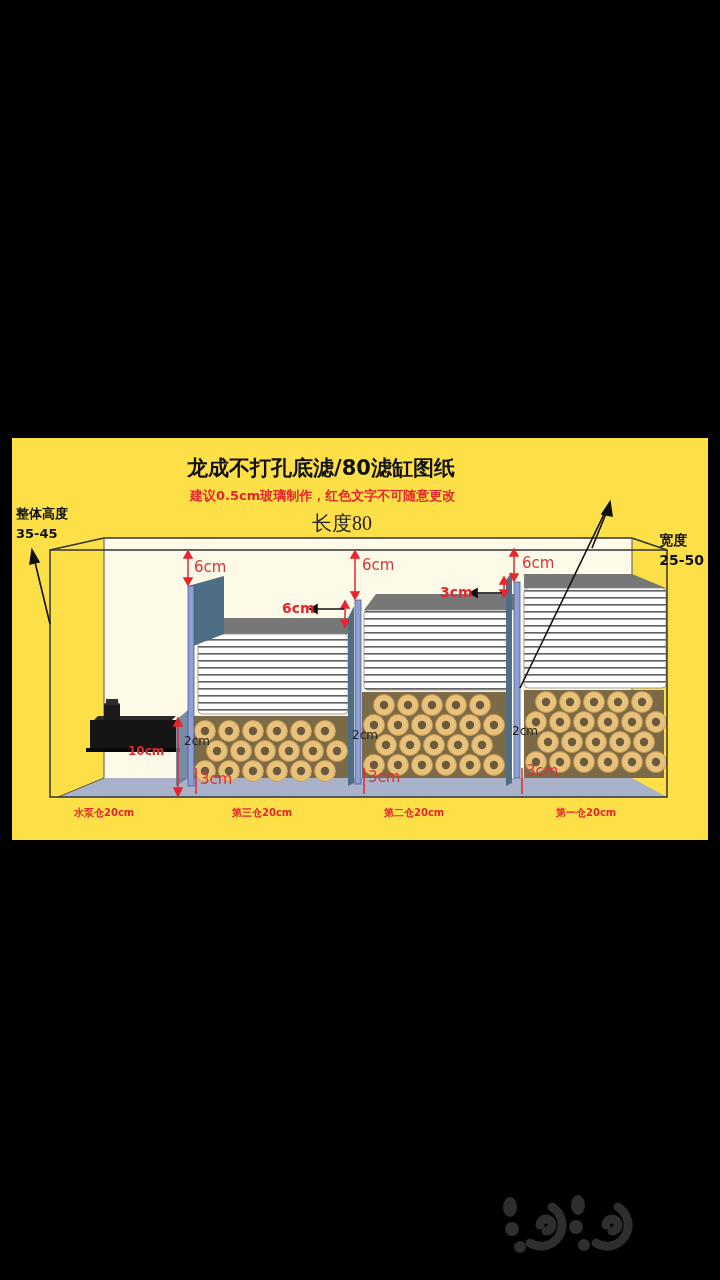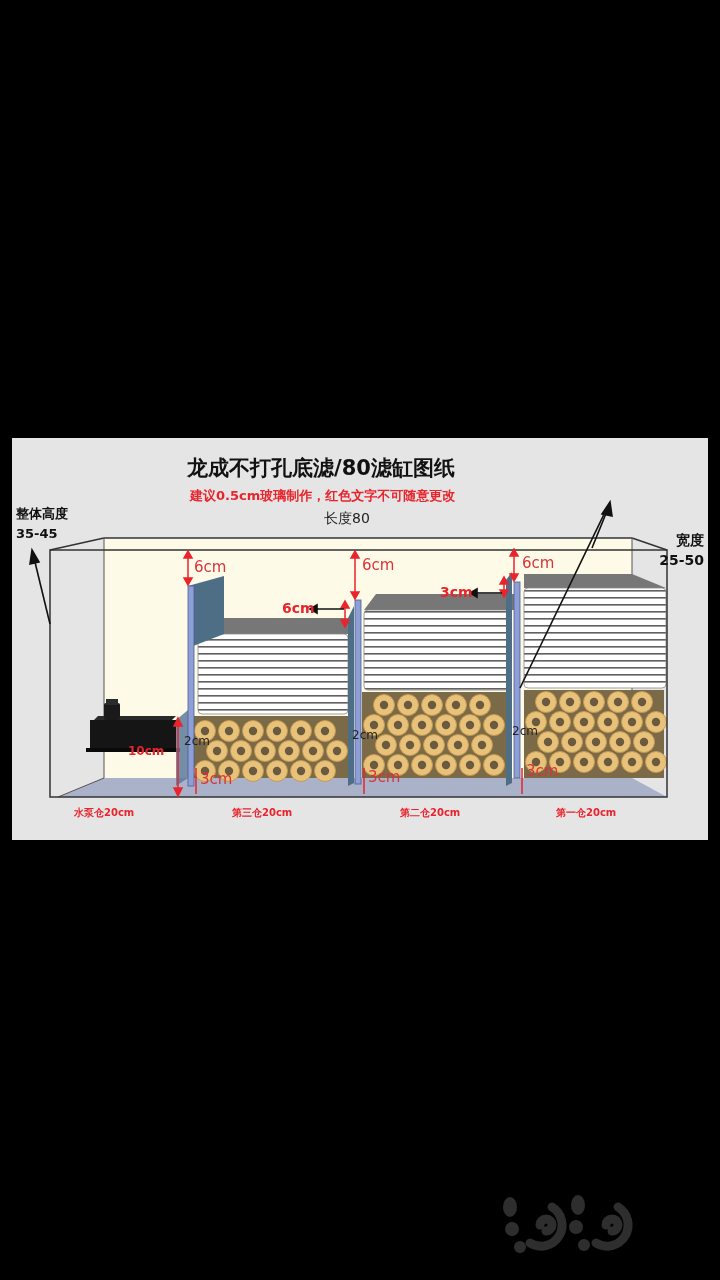--- a/index.html
+++ b/index.html
@@ -2,28 +2,28 @@
 <html><head>
   <meta charset="utf-8">
   <style>
     html, body { margin: 0; padding: 0; }
     body {
       width: 720px; height: 1280px; background: #000000; position: relative; overflow: hidden;
       font-family: "DejaVu Sans", sans-serif;
     }
     .sheet {
       position: absolute; left: 12px; top: 438px; width: 696px; height: 402px;
-      background: #e5e5e5;
+      background: #fde047;
     }
     .txt { position: absolute; white-space: nowrap; }
     .title { left: 175px; top: 16px; font-size: 21px; font-weight: bold; color: #111; letter-spacing: 0px; }
     .subtitle { left: 178px; top: 49px; font-size: 13px; font-weight: bold; color: #e8242c; }
-    .length { left: 312px; top: 72px; font-size: 14px; color: #222; }
+    .length { left: 300px; top: 72px; font-size: 20px; color: #222; font-family: Liberation Serif, serif; }
     .height-label { left: 4px; top: 66px; font-size: 13px; font-weight: bold; color: #111; line-height: 20px; }
-    .width-label { right: 4px; top: 92px; font-size: 14px; font-weight: bold; color: #111; line-height: 20px; text-align: right; }
+    .width-label { right: 4px; top: 92px; font-size: 14px; font-weight: bold; color: #111; line-height: 20px; }
     .note { left: 541px; top: 4px; font-size: 13px; font-weight: bold; color: #111; line-height: 21px; }
     .red { color: #e8242c; font-weight: bold; }
     .dim-thin { font-size: 15px; font-weight: normal; color: #d9333a; }
     .label-bottom { top: 368px; font-size: 10px; font-weight: bold; color: #e8242c; }
     .small-dark { font-size: 12px; color: #222; }
     svg.art { position: absolute; left: 0; top: 0; }
     .watermark { position: absolute; left: 500px; top: 1185px; }
   </style>
 </head>
 <body>
@@ -217,21 +217,21 @@
   <div class="txt red" style="left:116px; top:306px; font-size:12px;">10cm</div>
   <div class="txt small-dark" style="left:172px; top:296px;">2cm</div>
   <div class="txt small-dark" style="left:340px; top:290px;">2cm</div>
   <div class="txt small-dark" style="left:500px; top:286px;">2cm</div>
   <div class="txt dim-thin" style="left:188px; top:332px;">3cm</div>
   <div class="txt dim-thin" style="left:356px; top:330px;">3cm</div>
   <div class="txt dim-thin" style="left:514px; top:324px;">3cm</div>
 
   <div class="txt label-bottom" style="left:62px;">水泵仓20cm</div>
   <div class="txt label-bottom" style="left:220px;">第三仓20cm</div>
-  <div class="txt label-bottom" style="left:372px;margin-left:16px;">第二仓20cm</div>
+  <div class="txt label-bottom" style="left:372px;">第二仓20cm</div>
   <div class="txt label-bottom" style="left:544px;text-align:right;">第一仓20cm</div>
 </div>
 
 <svg class="watermark" width="140" height="70" viewBox="0 0 140 70">
   <g fill="none" stroke="#2e2e2e" stroke-width="9" stroke-linecap="round">
     <path d="M52,22 A20,20 0 1 1 30,58"></path>
     <path d="M40,40 A6,6 0 1 1 46,46"></path>
     <path d="M118,22 A20,20 0 1 1 96,58"></path>
     <path d="M106,40 A6,6 0 1 1 112,46"></path>
   </g>

